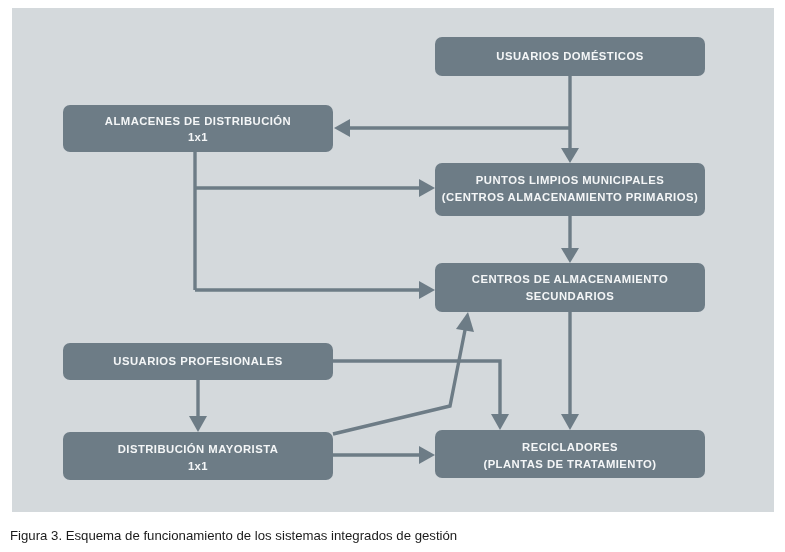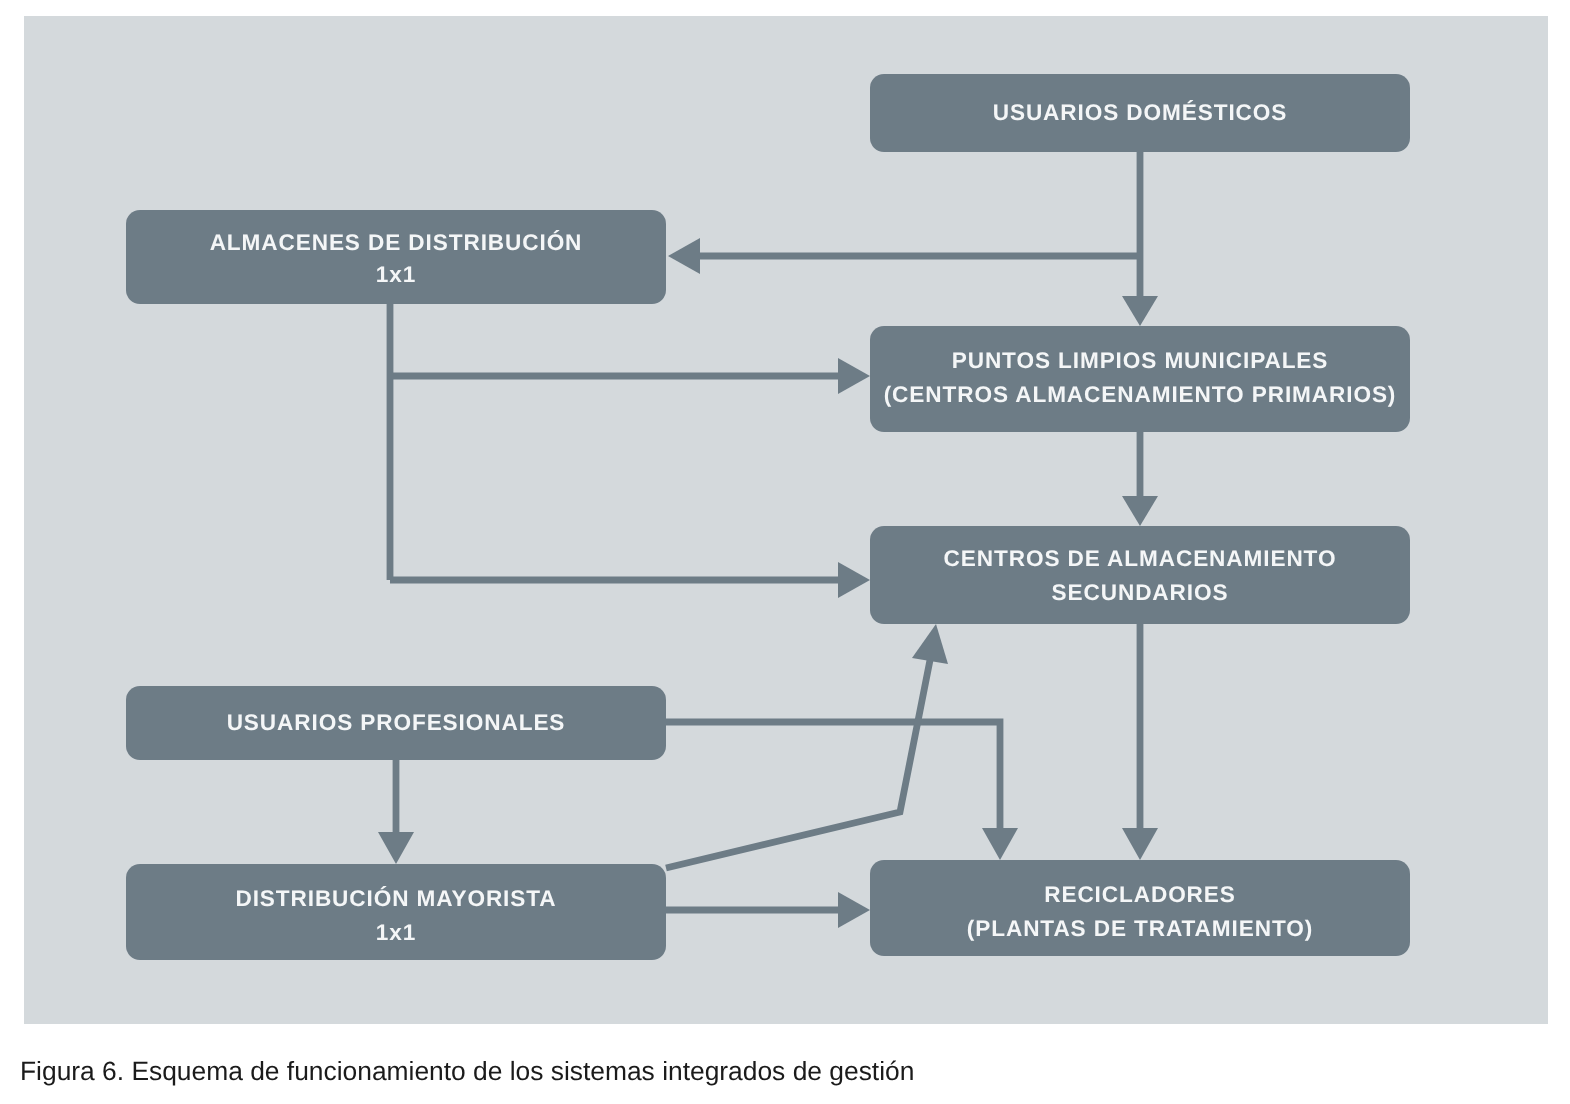--- a/index.html
+++ b/index.html
@@ -150,15 +150,15 @@
     </g>
 
     <g>
       <rect class="node-box" x="435" y="430" width="270" height="48" rx="7" ry="7"></rect>
       <text class="node-label" x="570" y="448">RECICLADORES</text>
       <text class="node-label" x="570" y="465">(PLANTAS DE TRATAMIENTO)</text>
     </g>
 
   </svg>
 
-  <div id="caption">Figura 6. Esquema de funcionamiento de los sistemas integrados de gestión</div>
+  <div id="caption">Figura 3. Esquema de funcionamiento de los sistemas integrados de gestión</div>
 
 </div>
 
 </body></html>

